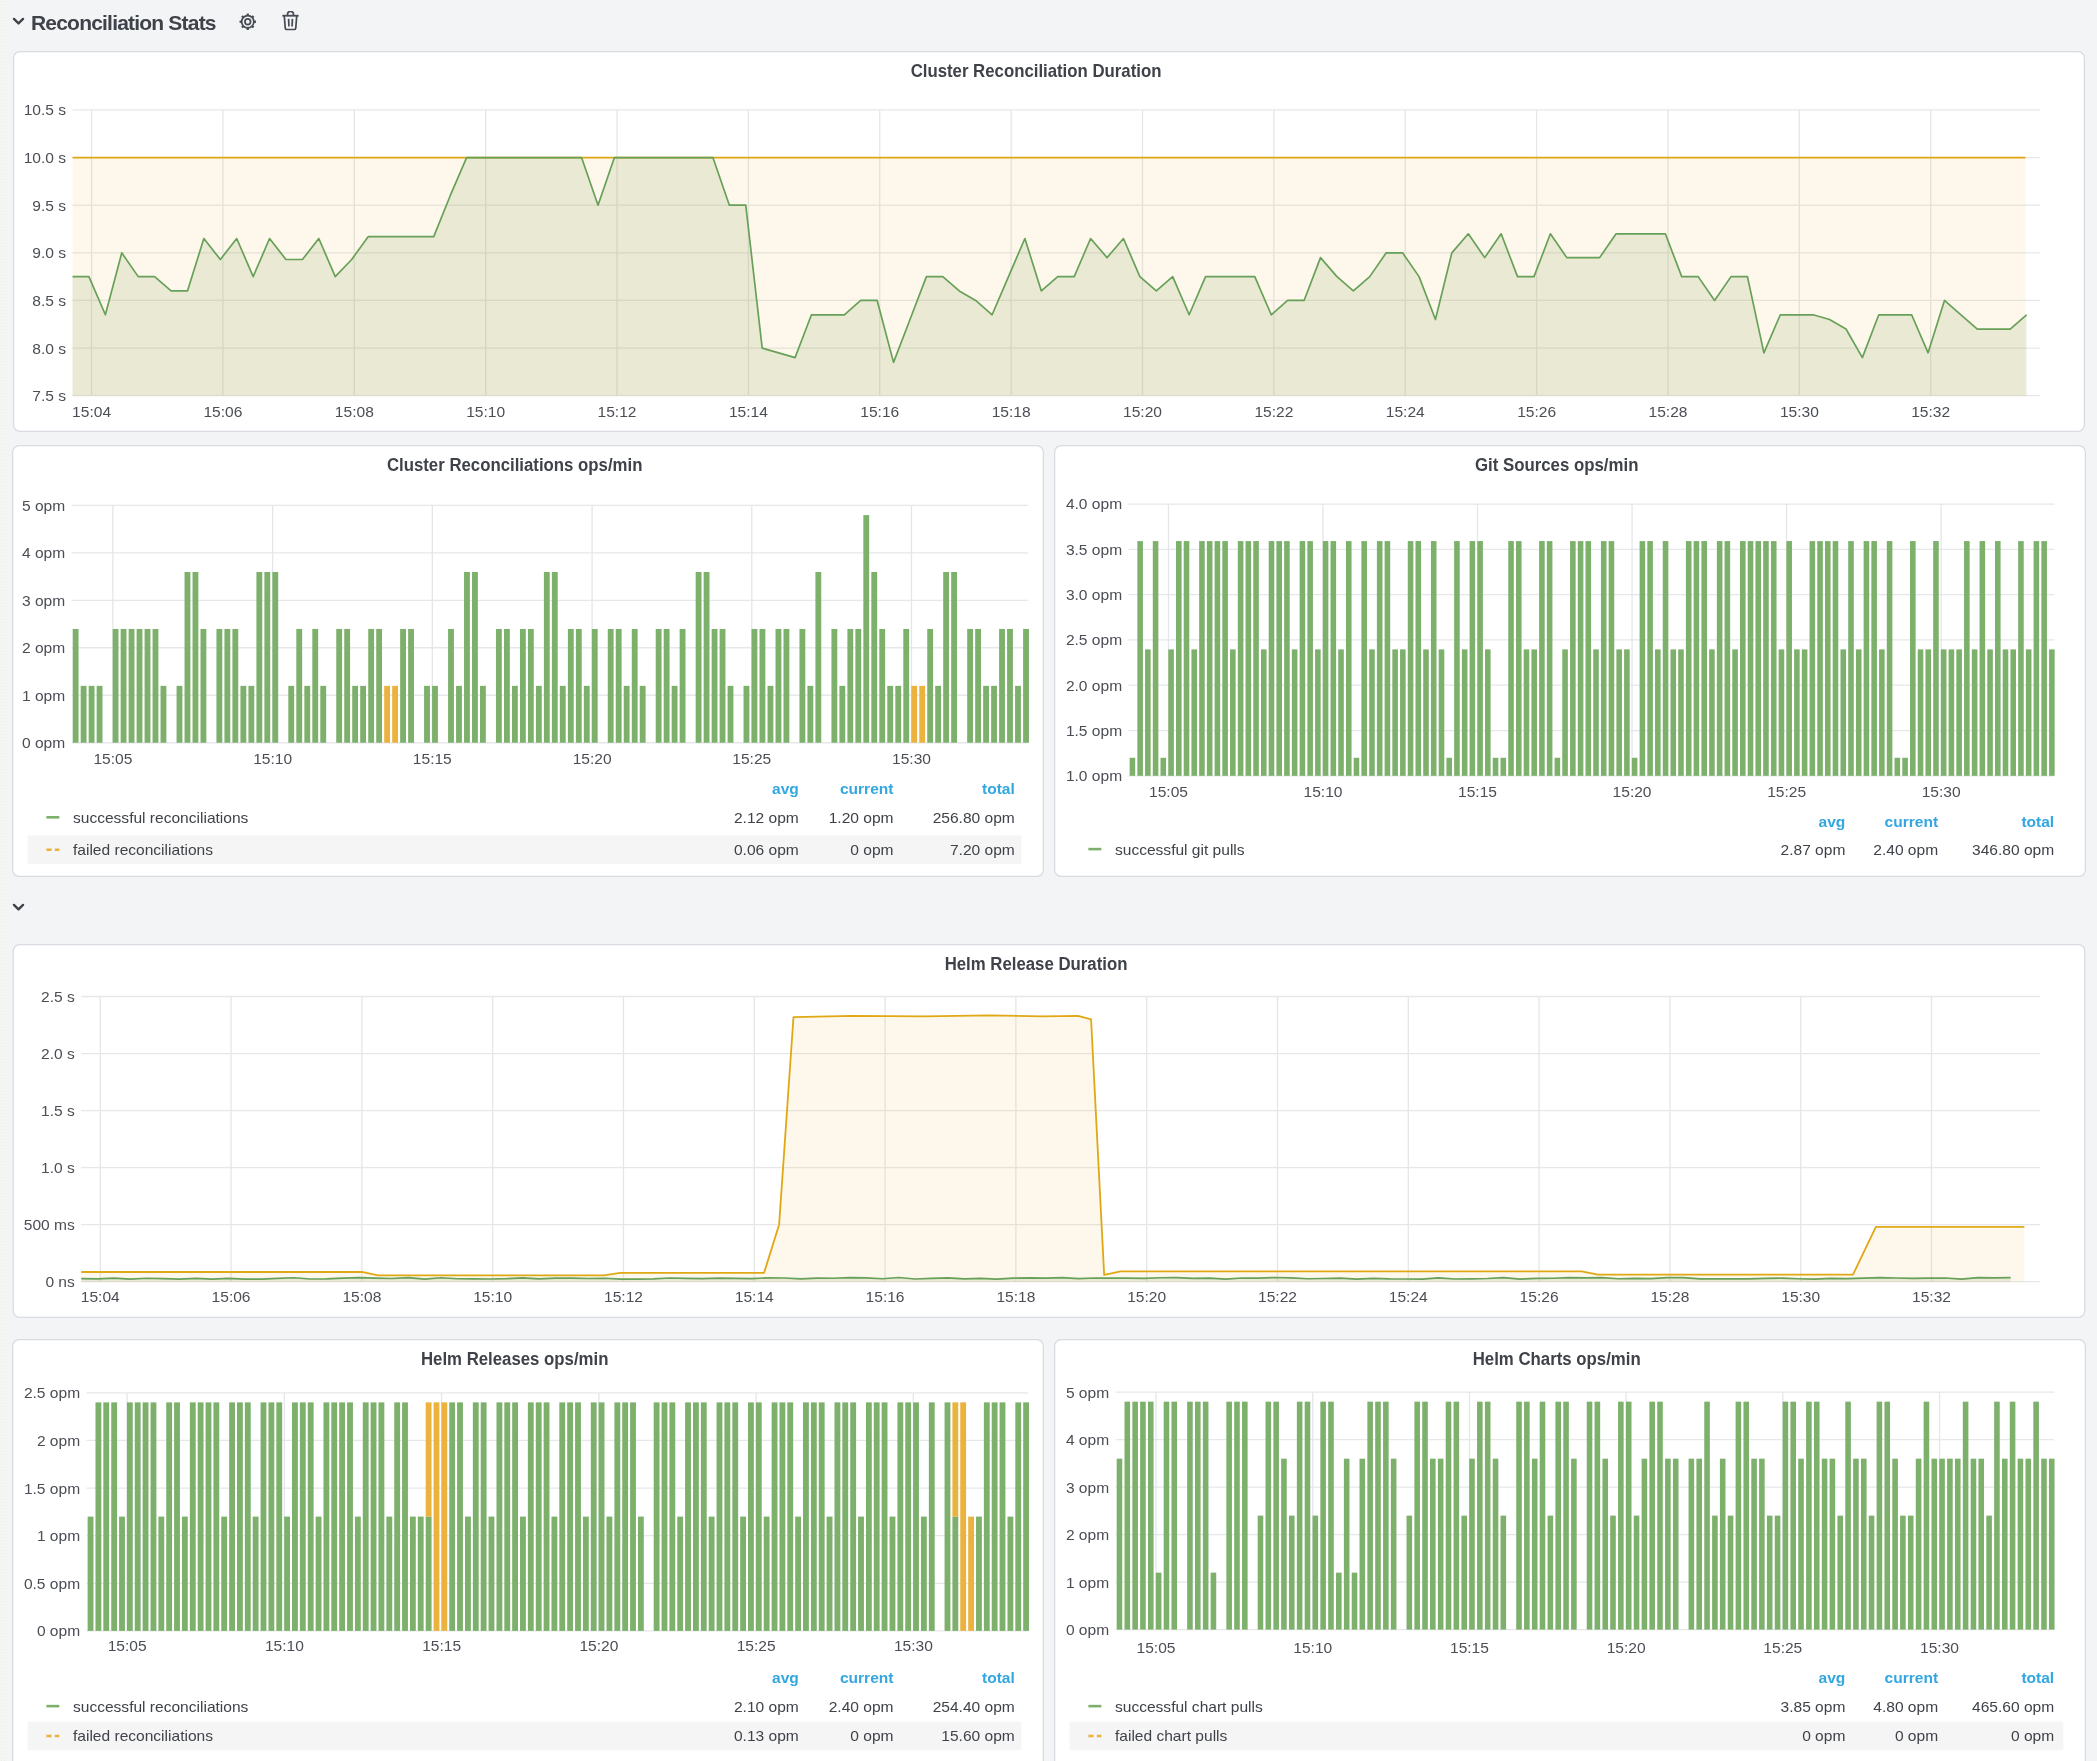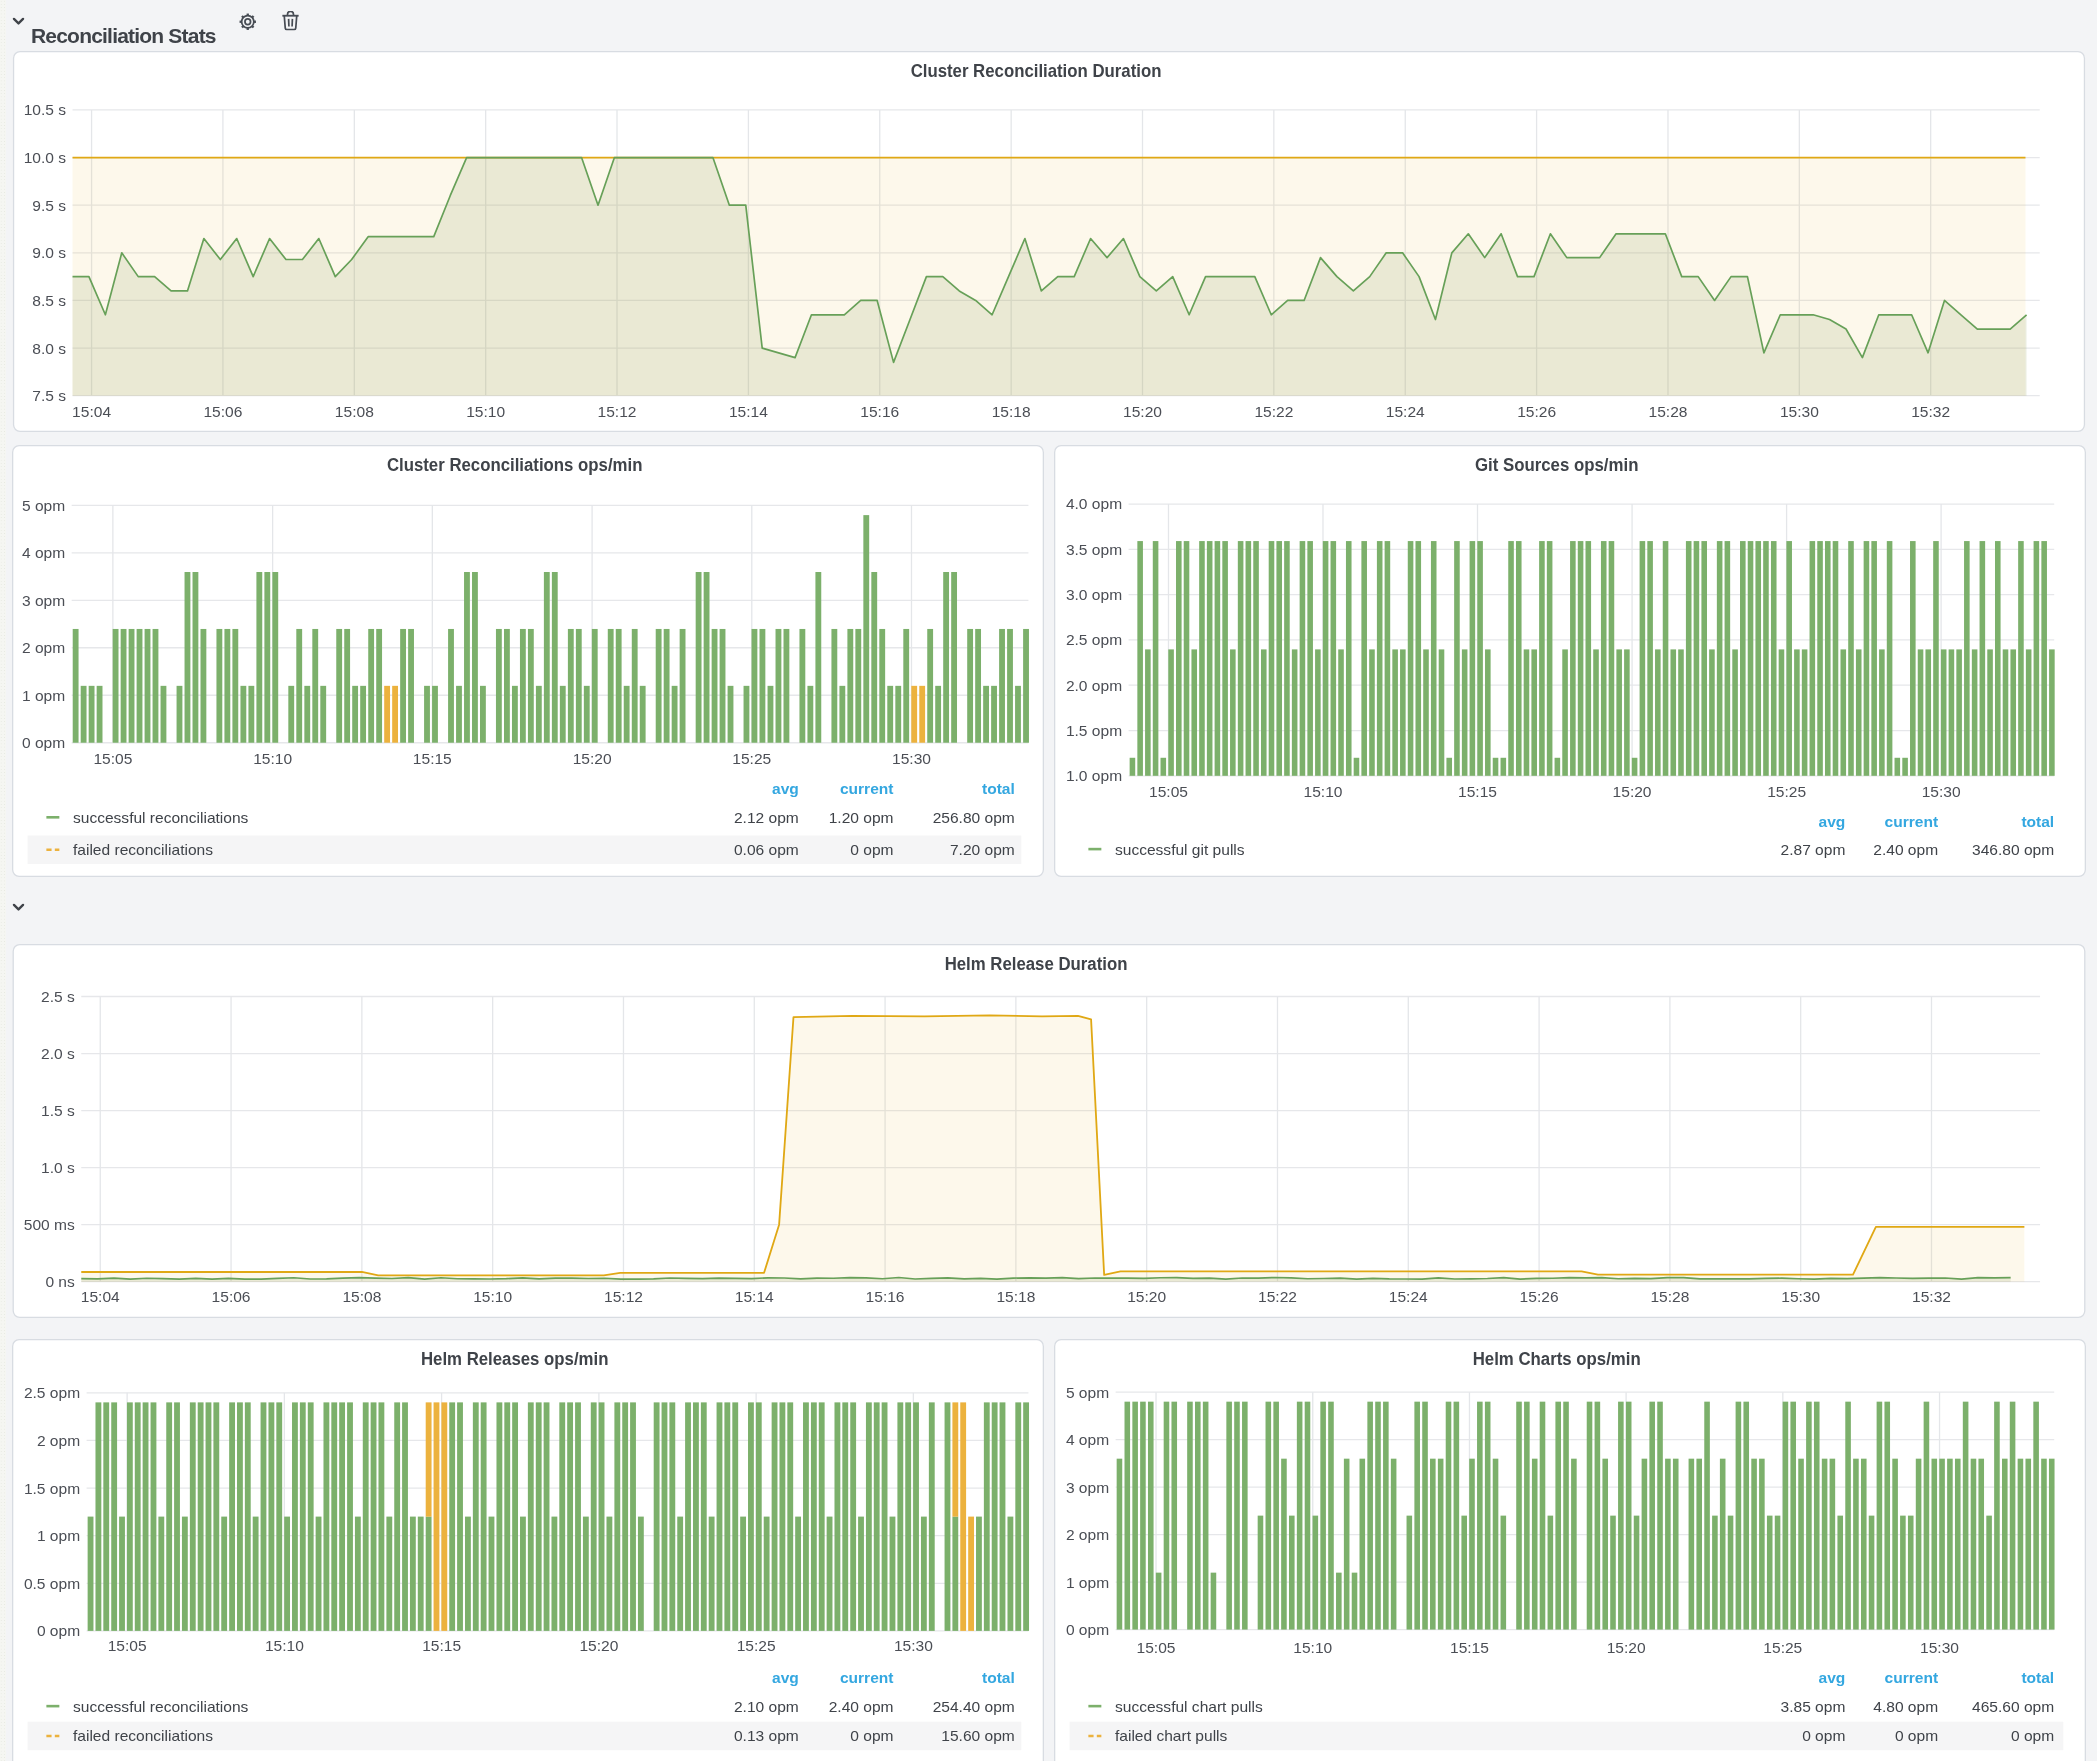--- a/index.html
+++ b/index.html
@@ -3,21 +3,21 @@
 <style>
 html,body{margin:0;padding:0;background:#f3f4f6;width:2097px;height:1761px;overflow:hidden;
 font-family:"Liberation Sans",sans-serif;}
 .panel{position:absolute;}
 .hicon{position:absolute;}
 .rowtitle{position:absolute;font-size:21px;font-weight:bold;color:#3f4349;letter-spacing:-0.8px;}
 .edgestrip{position:absolute;left:0;top:0;width:5.8px;height:1761px;background-color:#f5f6f2;background-image:radial-gradient(circle at 1.3px 1.3px, #e4e7df 0.7px, rgba(0,0,0,0) 0.7px);background-size:3.2px 3.2px;}
 </style></head>
 <body>
 <div class="edgestrip"></div>
-<div class="rowtitle" style="left:31px;top:24px">Reconciliation Stats</div>
+<div class="rowtitle" style="left:31px;top:11px">Reconciliation Stats</div>
 <div class="rowtitle" style="left:31px;top:857px">Helm Stats</div>
 
 <svg class="hicon" style="left:10.4px;top:15px" width="17" height="13" viewBox="0 0 26 20">
  <polyline points="6,6 13,13 20,6" fill="none" stroke="#3f4349" stroke-width="3.6" stroke-linecap="round" stroke-linejoin="round"></polyline>
 </svg>
 <svg class="hicon" style="left:238px;top:11.7px" width="19.5" height="19.5" viewBox="0 0 30 30">
  <g stroke="#474c54" fill="none" stroke-width="2.7">
   <circle cx="15" cy="15" r="4.3"></circle>
   <circle cx="15" cy="15" r="9.4"></circle>
   <g stroke-width="3.6">

